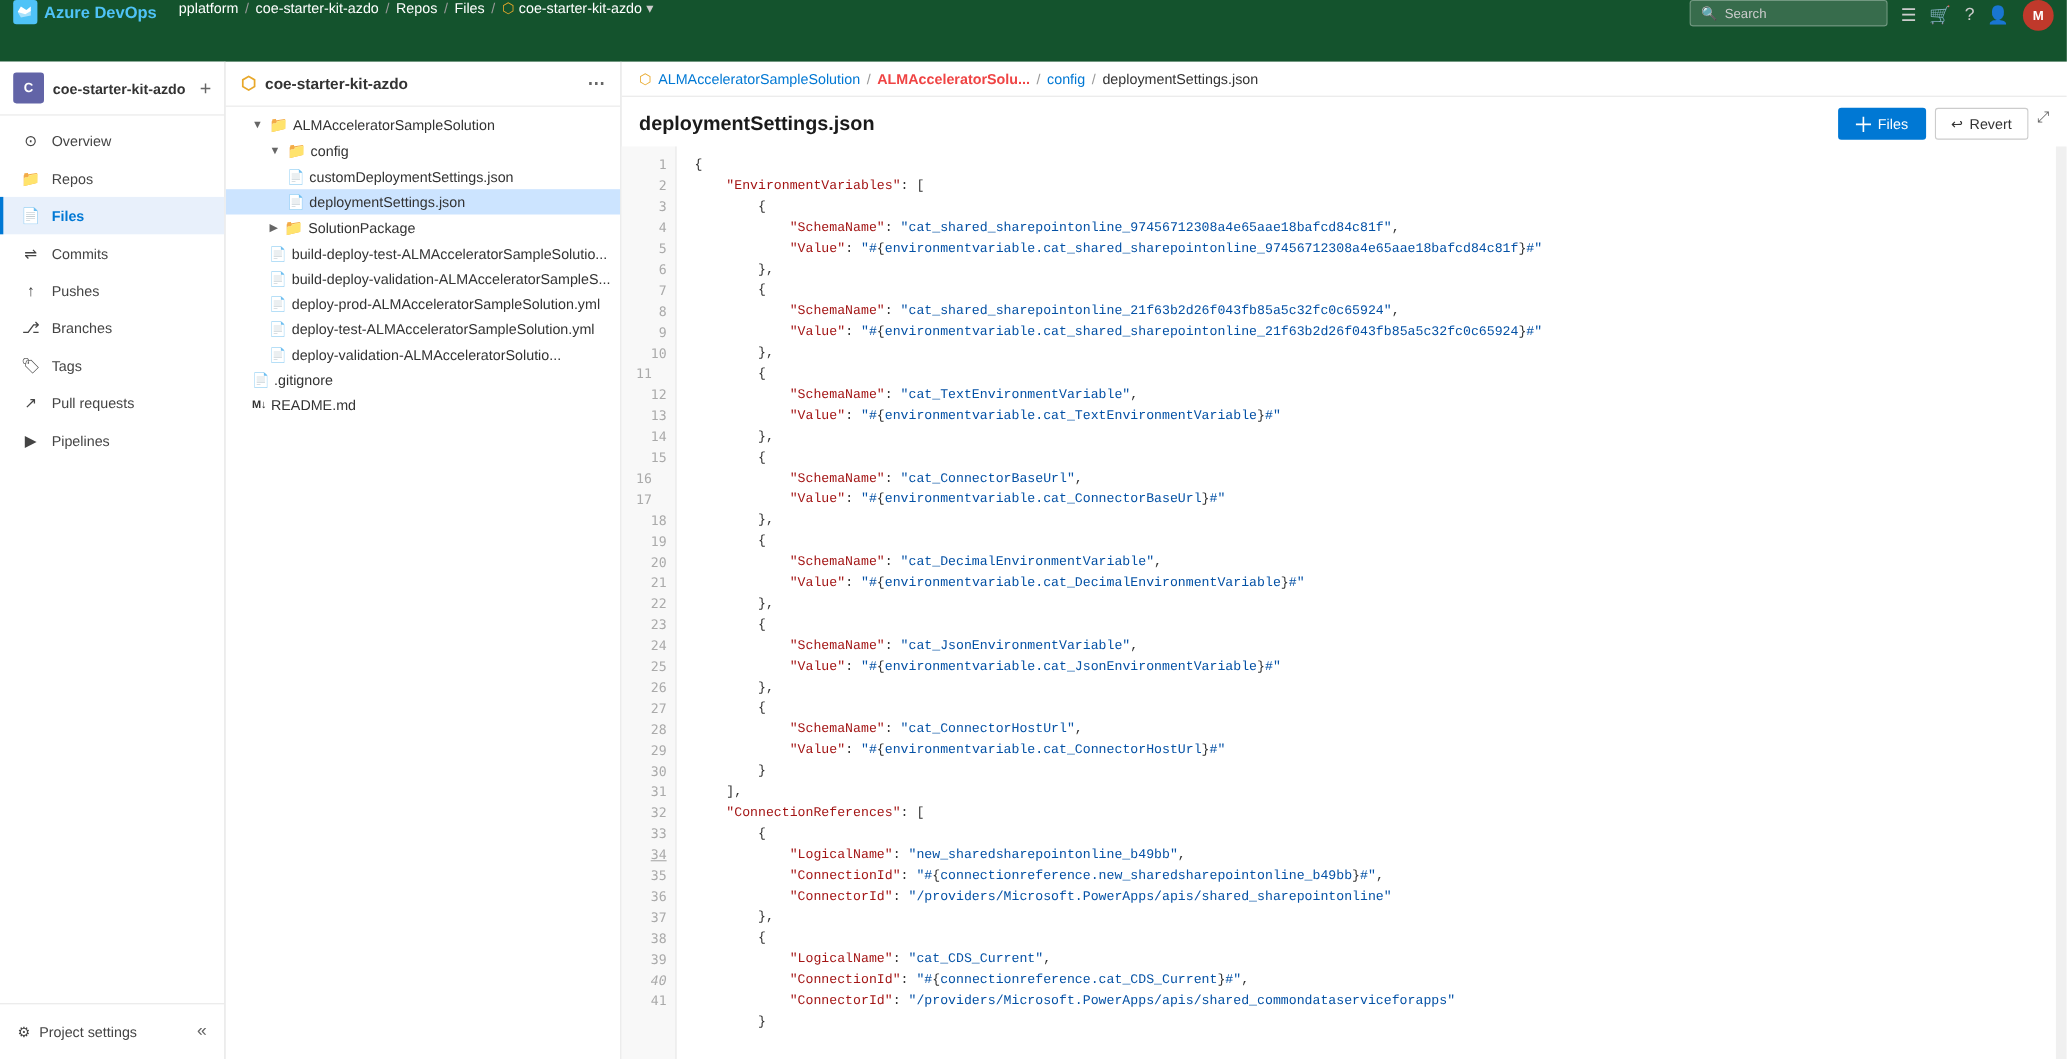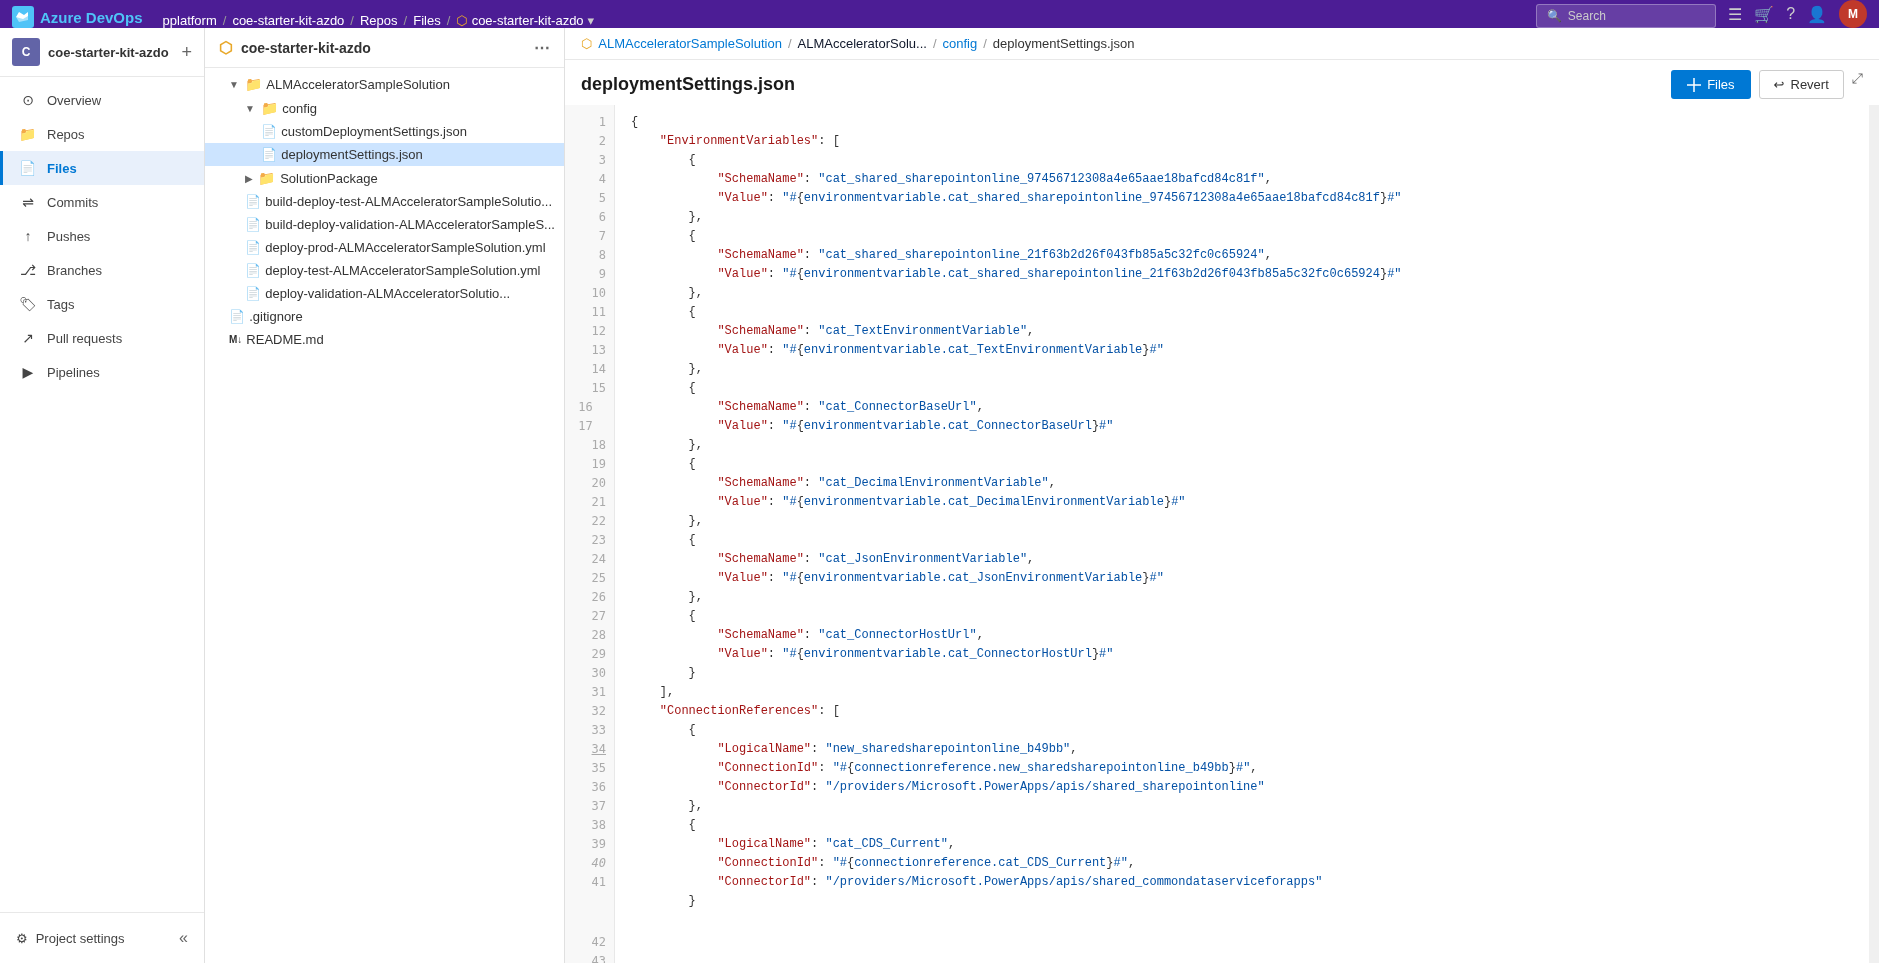--- a/index.html
+++ b/index.html
@@ -2,21 +2,21 @@
 <html><head>
   <meta charset="utf-8">
   <style>
     * { box-sizing: border-box; margin: 0; padding: 0; }
     body { font-family: 'Segoe UI', sans-serif; font-size: 13px; background: #fff; color: #333; display: flex; flex-direction: column; height: 963px; overflow: hidden; }
 
     
     .app { display: flex; flex-direction: column; flex: 1; overflow: hidden; }
 
     
-    .top-nav { background: #4c1d95; color: #fff; height: 28px; display: flex; align-items: flex-end; padding: 0 12px; gap: 12px; flex-shrink: 0; }
+    .top-nav { background: #14532d; color: #fff; height: 56px; display: flex; align-items: flex-start; padding: 0 12px; gap: 12px; flex-shrink: 0; }
     .top-nav-logo { font-size: 15px; font-weight: 600; color: #4fc3f7; display: flex; align-items: center; gap: 6px; }
     .top-nav-logo-icon { width: 22px; height: 22px; background: #4fc3f7; border-radius: 3px; display: flex; align-items: center; justify-content: center; }
     .top-nav-breadcrumb { display: flex; align-items: center; gap: 6px; font-size: 13px; color: #ccc; margin-left: 8px; }
     .top-nav-breadcrumb span { color: #fff; }
     .top-nav-breadcrumb .sep { color: #999; }
     .top-nav-search { margin-left: auto; background: rgba(255,255,255,0.15); border: 1px solid rgba(255,255,255,0.3); border-radius: 3px; padding: 4px 10px; color: #fff; font-size: 12px; width: 180px; display: flex; align-items: center; gap: 6px; }
     .top-nav-actions { display: flex; gap: 12px; align-items: center; }
     .top-nav-icon-btn { color: #ccc; cursor: pointer; font-size: 16px; }
 
     
@@ -238,21 +238,21 @@
         </div>
       </div>
     </div>
 
     <div class="editor-panel">
 
       <div class="editor-breadcrumb">
         <span style="color:#e8a82a;">⬡</span>
         <span style="color:#0078d4; cursor:pointer;">ALMAcceleratorSampleSolution</span>
         <span class="sep">/</span>
-        <span style="color:#0f172a; cursor:pointer;">ALMAcceleratorSolu...</span>
+        <span style="color:#ef4444; cursor:pointer;font-weight:bold;">ALMAcceleratorSolu...</span>
         <span class="sep">/</span>
         <span style="color:#0078d4; cursor:pointer;">config</span>
         <span class="sep">/</span>
         <span>deploymentSettings.json</span>
       </div>
 
       <div class="editor-title-bar">
         <span class="editor-filename">deploymentSettings.json</span>
         <div class="editor-actions">
           <button class="btn-commit">
@@ -275,21 +275,21 @@
             <div style="line-height: 19px;">1</div>
             <div style="line-height: 19px;">2</div>
             <div style="line-height: 19px;">3</div>
             <div style="line-height: 19px;">4</div>
             <div style="line-height: 19px;">5</div>
             <div style="line-height: 19px;">6</div>
             <div style="line-height: 19px;">7</div>
             <div style="line-height: 19px;">8</div>
             <div style="line-height: 19px;">9</div>
             <div style="line-height: 19px;">10</div>
-            <div style="line-height: 19px;">11</div>
+            <div style="line-height: 19px; text-align: center;">11</div>
             <div style="line-height: 19px;">12</div>
             <div style="line-height: 19px;">13</div>
             <div style="line-height: 19px;">14</div>
             <div style="line-height: 19px;">15</div>
             <div style="line-height: 19px; text-align: center;">16</div>
             <div style="line-height: 19px; text-align: center;">17</div>
             <div style="line-height: 19px;">18</div>
             <div style="line-height: 19px;">19</div>
             <div style="line-height: 19px;">20</div>
             <div style="line-height: 19px;">21</div>

